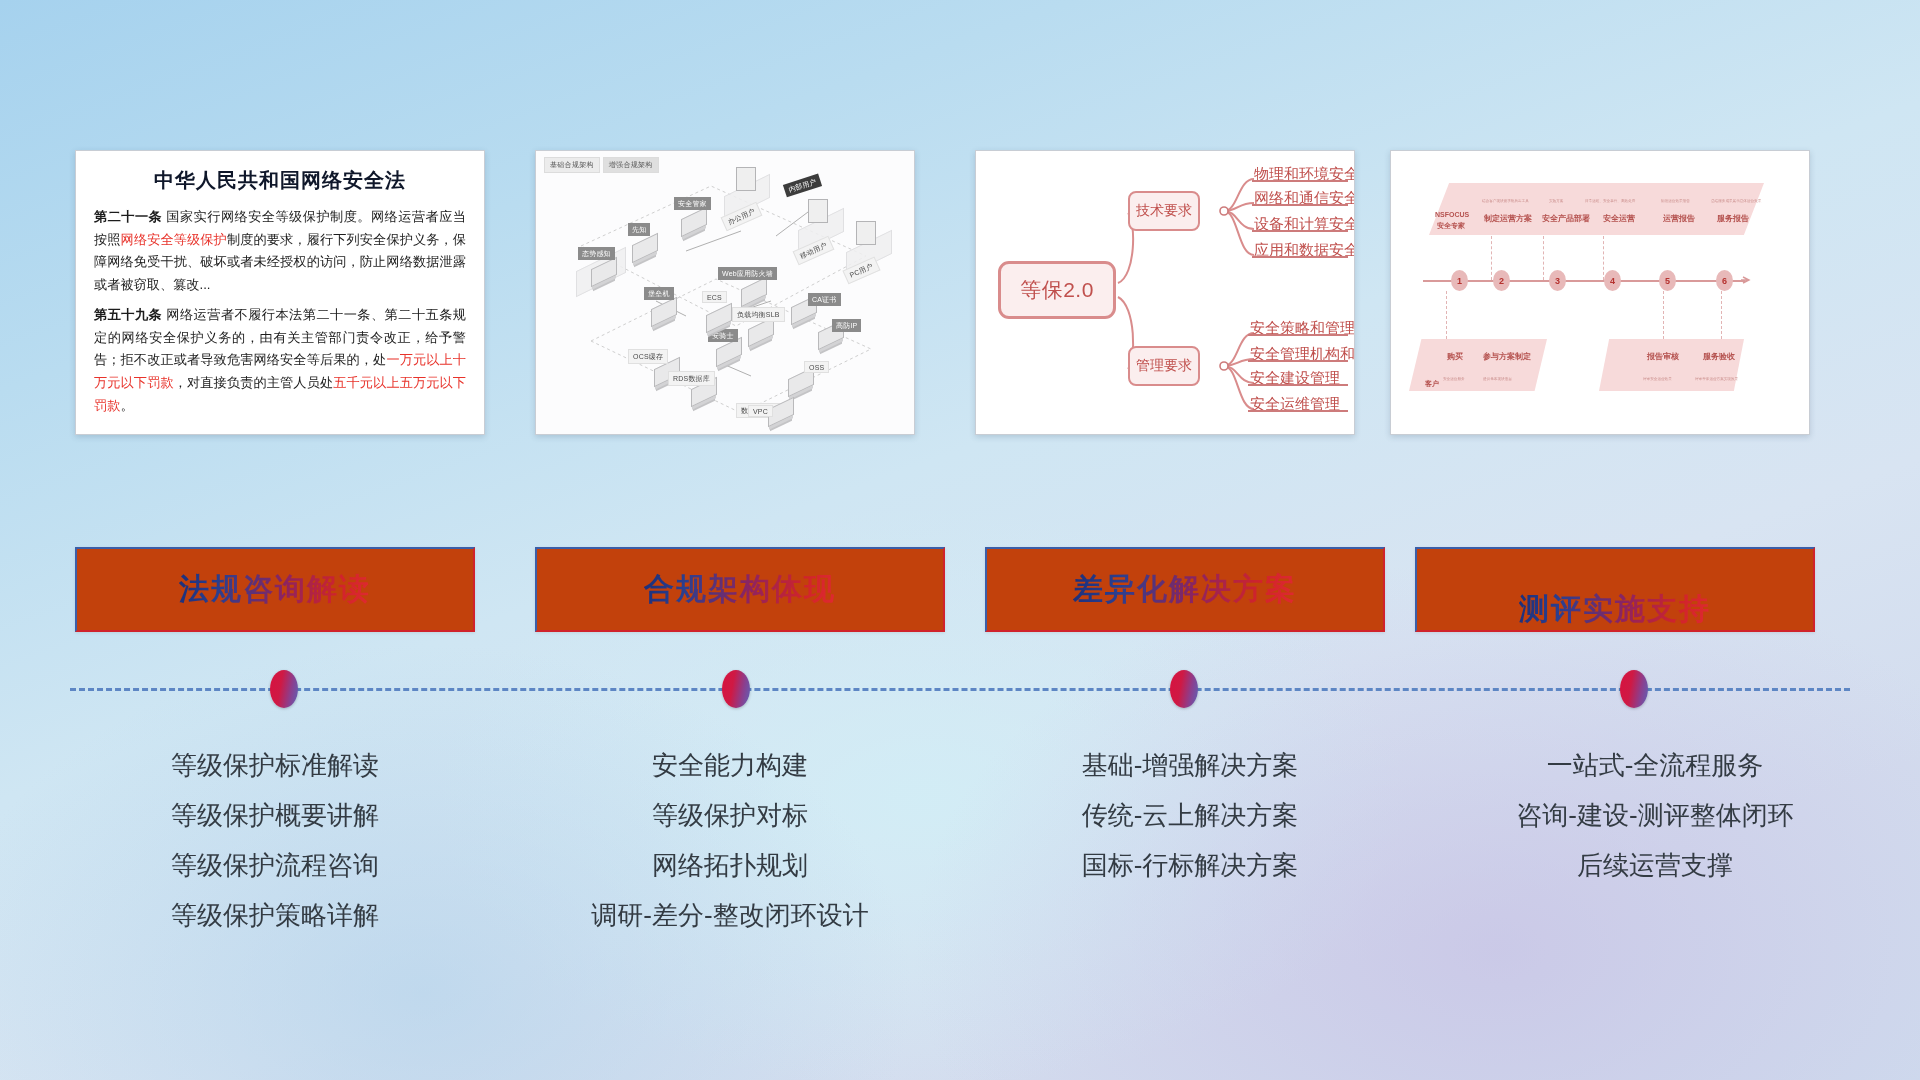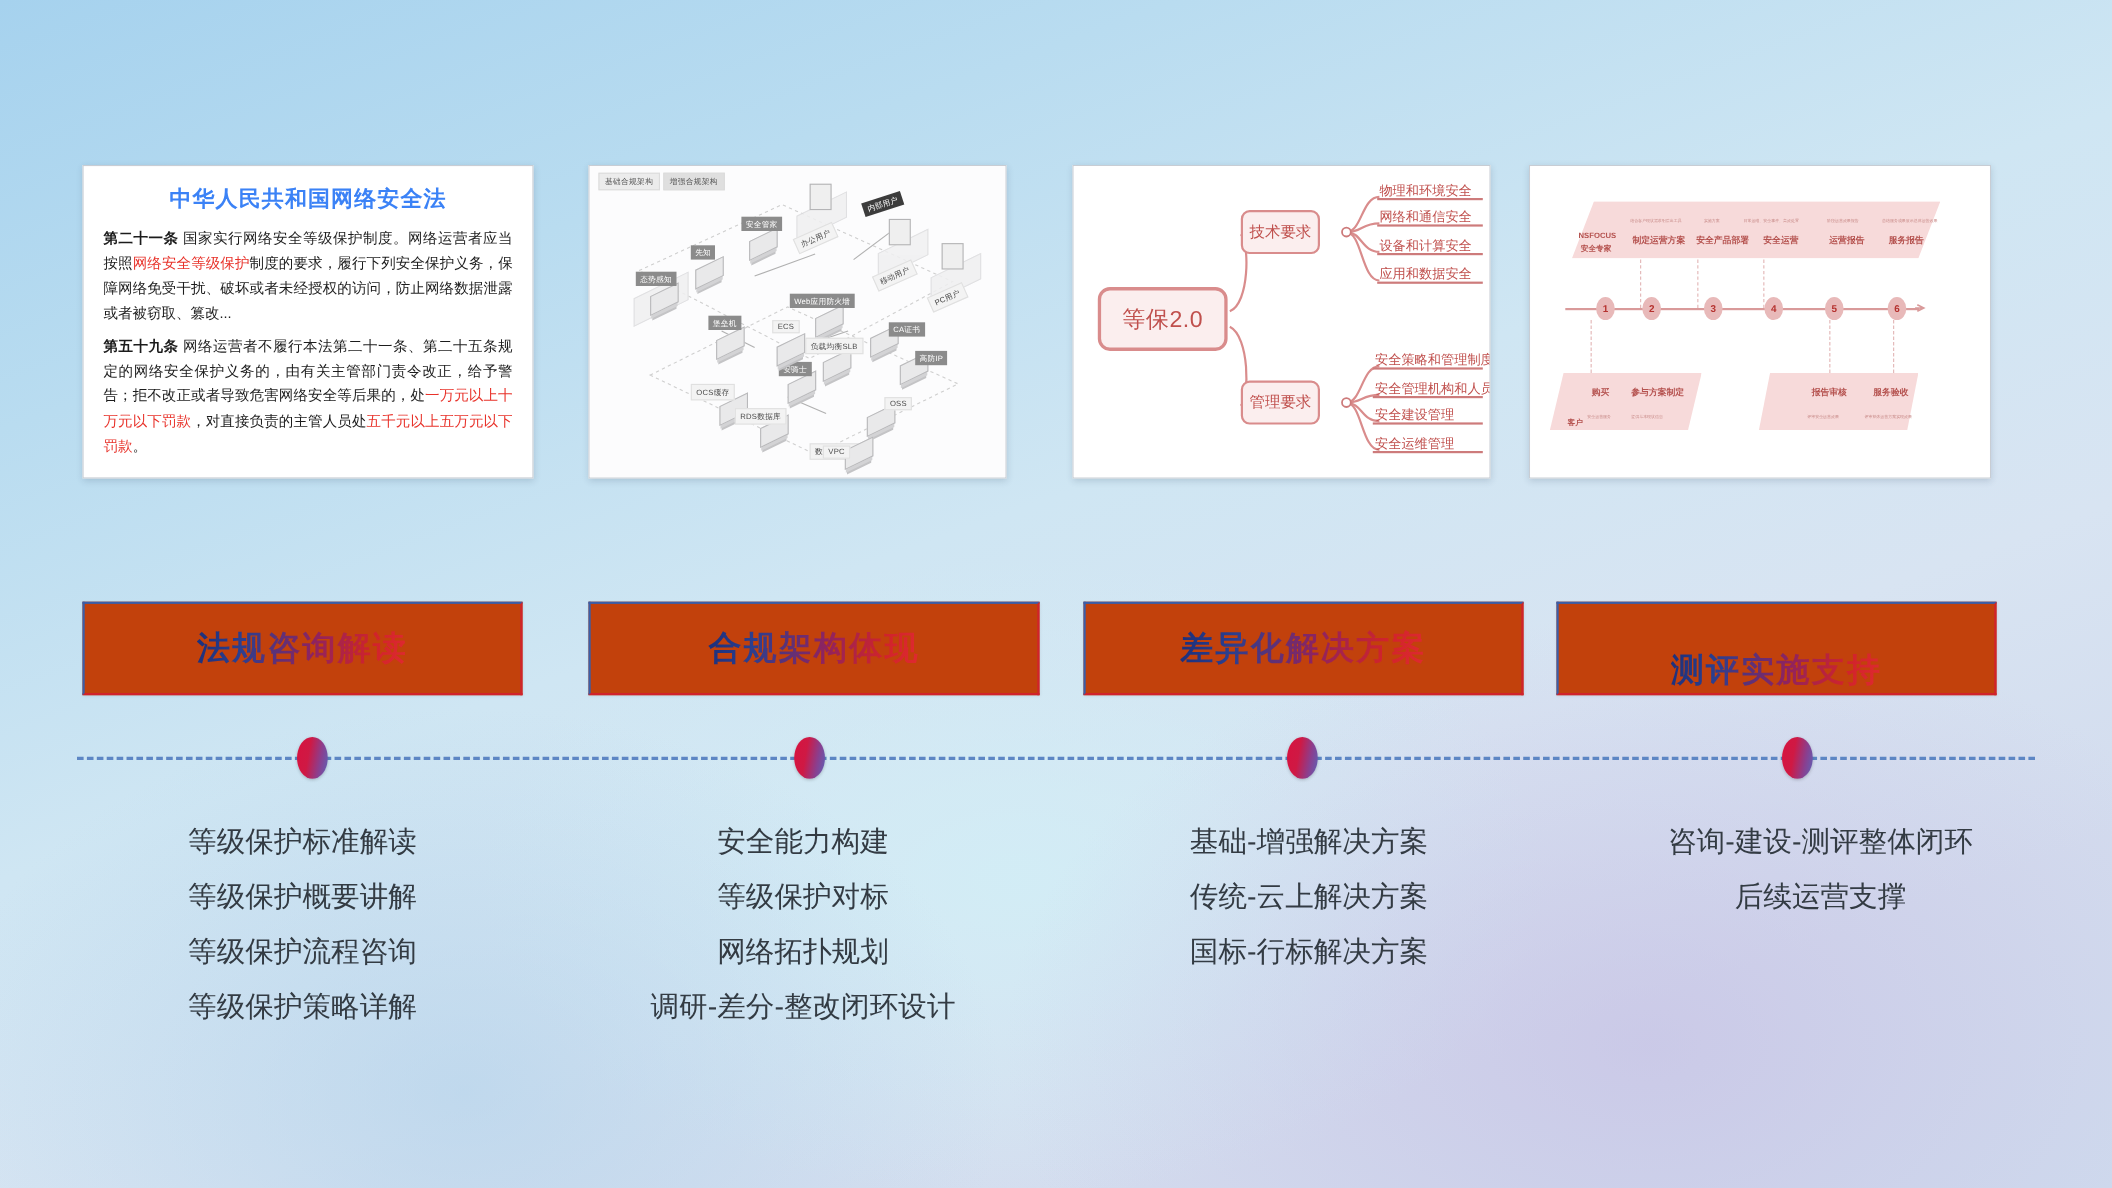--- a/index.html
+++ b/index.html
@@ -24,21 +24,21 @@
     overflow:hidden;
   }
   .card.c1 { left:75px;   width:410px; }
   .card.c2 { left:535px;  width:380px; }
   .card.c3 { left:975px;  width:380px; }
   .card.c4 { left:1390px; width:420px; }
 
   
   .law { padding:16px 18px 10px 18px; }
   .law-title {
-    text-align:center; font-weight:bold; font-size:20px; color:#3b82f6;
+    text-align:center; font-weight:bold; font-size:20px; color:#0f172a;
     margin-bottom:12px; letter-spacing:1px;
   }
   .law p { font-size:13.2px; line-height:1.72; color:#1c1c1c; text-align:justify; }
   .law p + p { margin-top:7px; }
   .law b { font-weight:bold; }
   .law .hl { color:#e8322a; }
 
   
   .arch { position:relative; width:100%; height:100%; background:#fcfcfd; }
   .arch .tabs { position:absolute; top:6px; left:8px; display:flex; gap:3px; }
@@ -79,21 +79,21 @@
   }
   .mm-branch {
     position:absolute; width:72px; height:40px;
     border:2px solid #d98c8c; border-radius:8px; background:#fbeeee;
     display:flex; align-items:center; justify-content:center;
     font-size:14px; color:#c0504d; font-weight:500;
   }
   .mm-b1 { left:152px; top:40px; }
   .mm-b2 { left:152px; top:195px; }
   .mm-leaf {
-    position:absolute; font-size:12px; color:#c0504d; white-space:nowrap;
+    position:absolute; font-size:15px; color:#c0504d; white-space:nowrap;
     padding-bottom:2px;
     text-align:center;
   }
   .mm-ul { position:absolute; height:0; border-bottom:2px solid #cd7b7b; }
 
   
   .nsf { position:relative; width:100%; height:100%; background:#fff; }
   .nsf .band {
     position:absolute; background:#f7dada;
   }
@@ -417,16 +417,17 @@
     <div class="li">等级保护对标</div>
     <div class="li">网络拓扑规划</div>
     <div class="li">调研-差分-整改闭环设计</div>
   </div>
   <div class="col col3">
     <div class="li">基础-增强解决方案</div>
     <div class="li">传统-云上解决方案</div>
     <div class="li">国标-行标解决方案</div>
   </div>
   <div class="col col4">
+    <div class="li">一站式-全流程服务</div>
     <div class="li">咨询-建设-测评整体闭环</div>
     <div class="li">后续运营支撑</div>
   </div>
 </div>
 
 </body></html>

